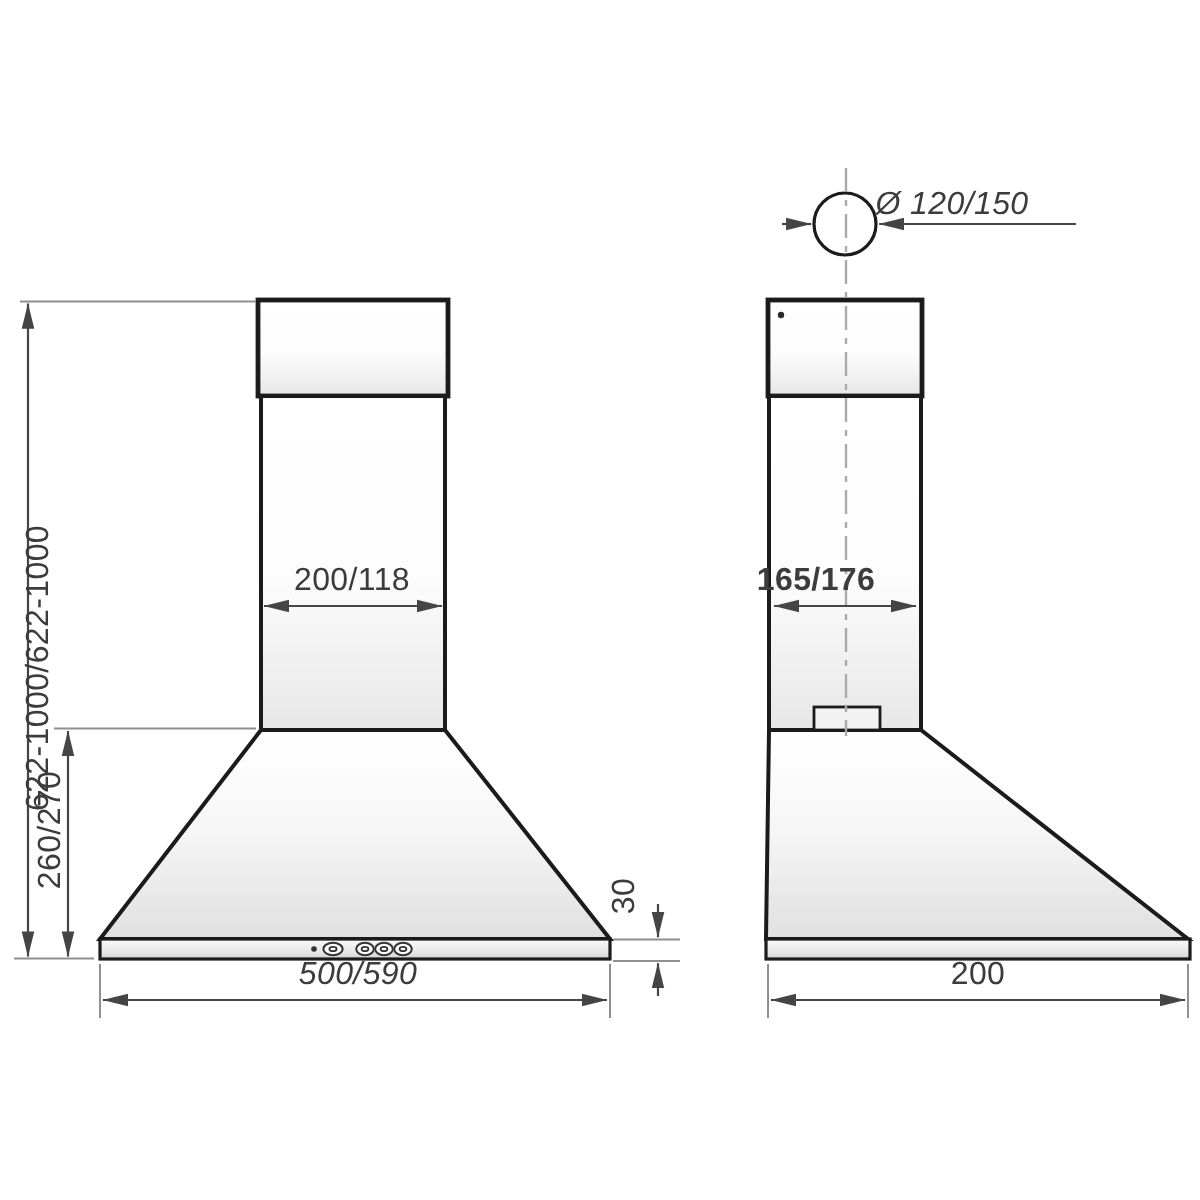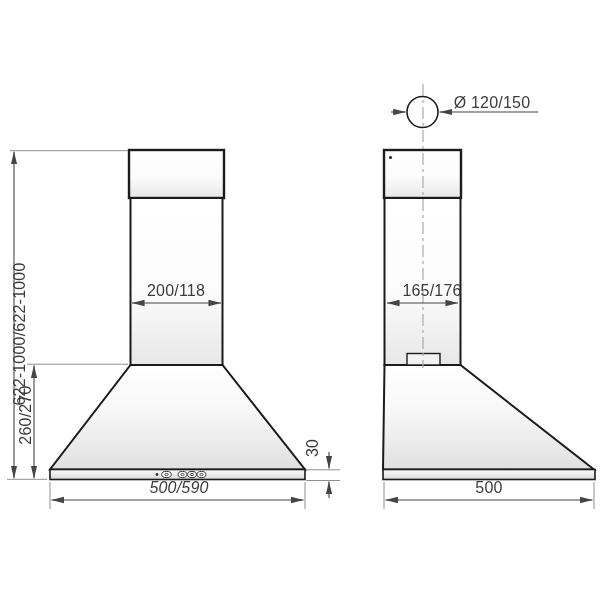--- a/index.html
+++ b/index.html
@@ -106,19 +106,19 @@
   <div class="dim-label rot" style="left:20px; top:334px;">622-1000/622-1000</div>
 
   <div class="dim-label rot" style="left:26px; top:415px;">260/270</div>
 
   <div class="dim-label" style="left:176px; top:291px;">200/118</div>
 
   <div class="dim-label" style="left:179px; top:488px;font-style:italic;">500/590</div>
 
   <div class="dim-label rot" style="left:313px; top:448px;">30</div>
 
-  <div class="dim-label" style="left:492px; top:103px;">Ø 120/150</div>
+  <div class="dim-label" style="left:476px; top:103px;font-style:italic;">Ø 120/150</div>
 
-  <div class="dim-label" style="left:432px; top:291px;">165/176</div>
+  <div class="dim-label" style="left:408px; top:291px;font-weight:bold;">165/176</div>
 
-  <div class="dim-label" style="left:489px; top:488px;">500</div>
+  <div class="dim-label" style="left:489px; top:488px;">200</div>
 
 </div>
 
 </body></html>

